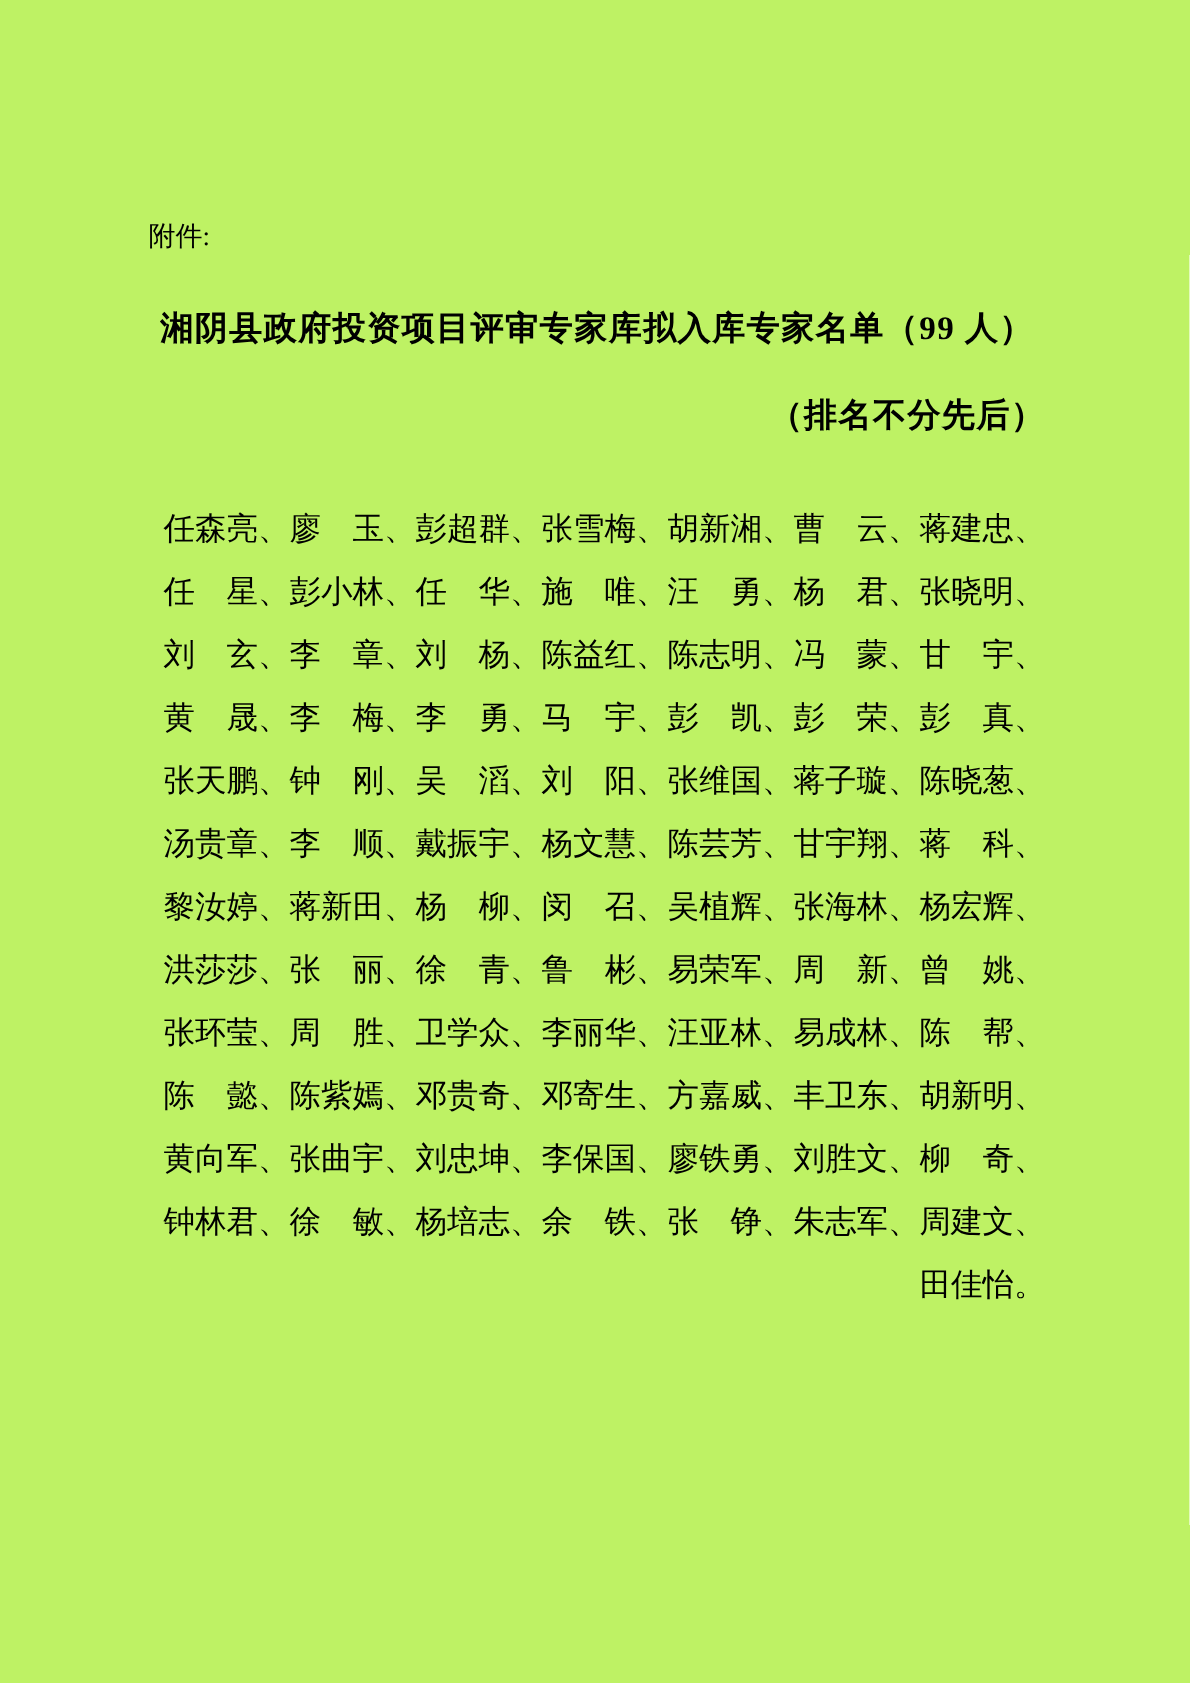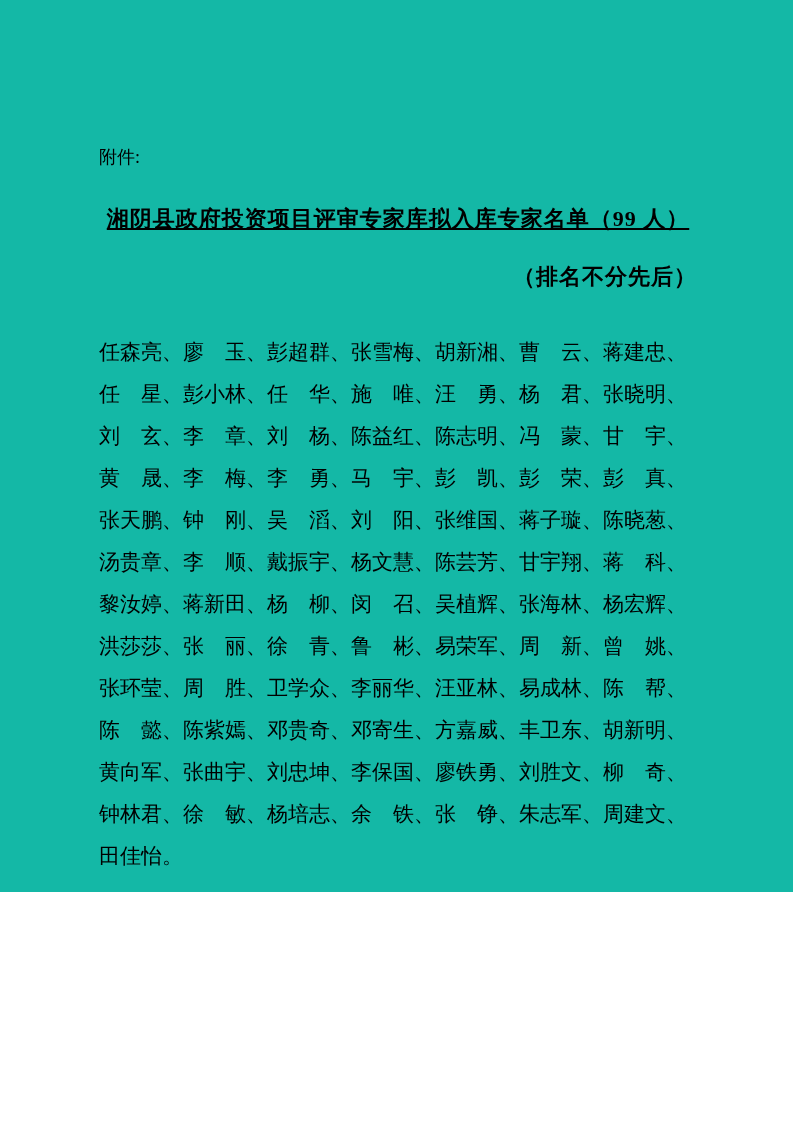--- a/index.html
+++ b/index.html
@@ -3,56 +3,55 @@
 <meta charset="utf-8">
 <style>
   html, body {
     margin: 0;
     padding: 0;
     background: #ffffff;
   }
   .page {
     position: relative;
     width: 793px;
-    height: 892px;
+    height: 1122px;
     box-sizing: border-box;
     padding: 148px 96px 4px 99px;
-    background: #14b8a6;
+    background: #bef264;
     color: #000000;
     font-family: "Liberation Serif", "DejaVu Serif", serif;
     overflow: hidden;
   }
   .attachment {
     font-size: 18px;
     line-height: 1;
   }
   .doc-title {
     margin: 40px 0 0 0;
     font-size: 22px;
     font-weight: bold;
     text-align: center;
     line-height: 1.2;
     letter-spacing: 1px;
-    text-decoration: underline;
   }
   .doc-subtitle {
     margin: 32px 0 0 0;
     font-size: 22px;
     font-weight: bold;
     text-align: right;
     line-height: 1.2;
     letter-spacing: 1px;
   }
   .name-list {
     margin-top: 40px;
     font-size: 21px;
   }
   .name-line {
     display: flex;
-    justify-content: flex-start;
+    justify-content: flex-end;
     height: 42px;
     line-height: 42px;
   }
   .name-line span {
     white-space: pre;
   }
 </style>
 </head>
 <body>
 

